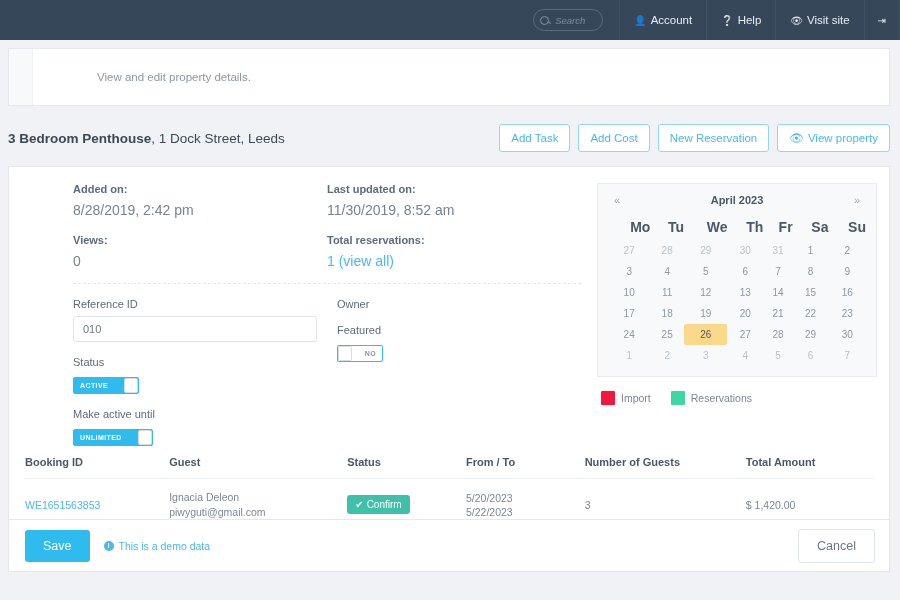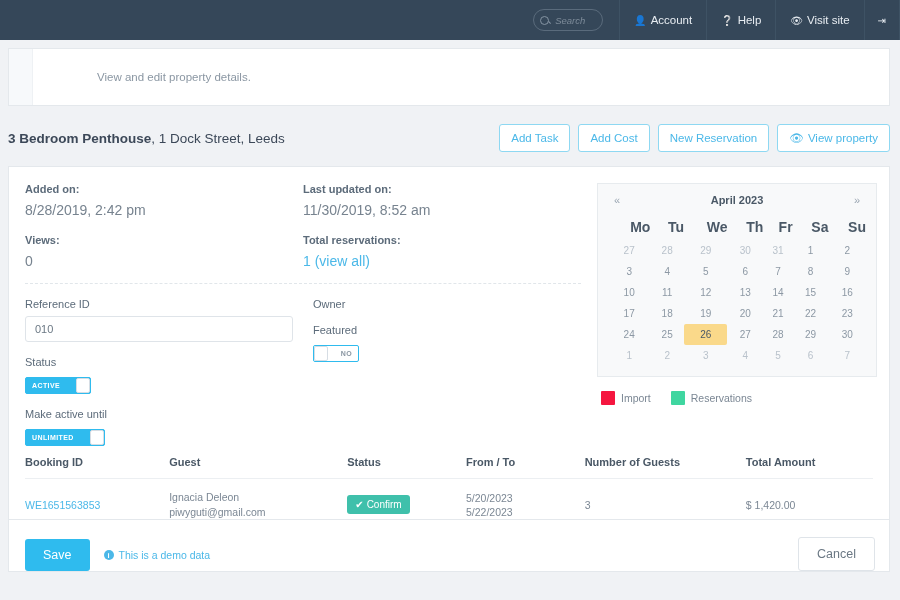--- a/index.html
+++ b/index.html
@@ -100,21 +100,21 @@
   
   .main-card {
     margin: 0 10px 0 8px;
     background: #ffffff;
     border: 1px solid #e4e8ec;
     height: 354px;
     position: relative;
     display: flex;
     flex-direction: column;
   }
-  .card-body { display: flex; padding: 16px 0 0 0; flex: 1; }
+  .card-body { display: flex; padding: 16px 0 0 0; flex: 1; margin-left: 48px; }
   .left-col { flex: 1; padding: 0 16px 0 16px; }
   .right-col { width: 292px; padding: 0 12px 0 0; }
 
   .meta-grid {
     display: flex;
     padding-bottom: 14px;
     border-bottom: 1px dashed #e1e6ea;
   }
   .meta-cell { flex: 1; }
   .meta-label { font-size: 11px; color: #5c6b7a; font-weight: bold; margin-bottom: 7px; }
@@ -237,21 +237,21 @@
   }
   .dates span { display: block; line-height: 1.35; }
 
   
   .footer {
     margin: 0 10px 0 8px;
     background: #ffffff;
     border: 1px solid #e4e8ec;
     border-top: none;
     height: 52px;
-    display: flex; align-items: flex-end; justify-content: space-between;
+    display: flex; align-items: center; justify-content: space-between;
     padding: 0 14px 0 16px;
   }
   .save-btn {
     background: #2fbbee; color: #fff; border: none;
     border-radius: 3px; font-size: 12.5px;
     padding: 9px 18px; cursor: pointer;
     font-family: "Liberation Sans", sans-serif;
   }
   .demo-note {
     display: flex; align-items: center; gap: 5px;

